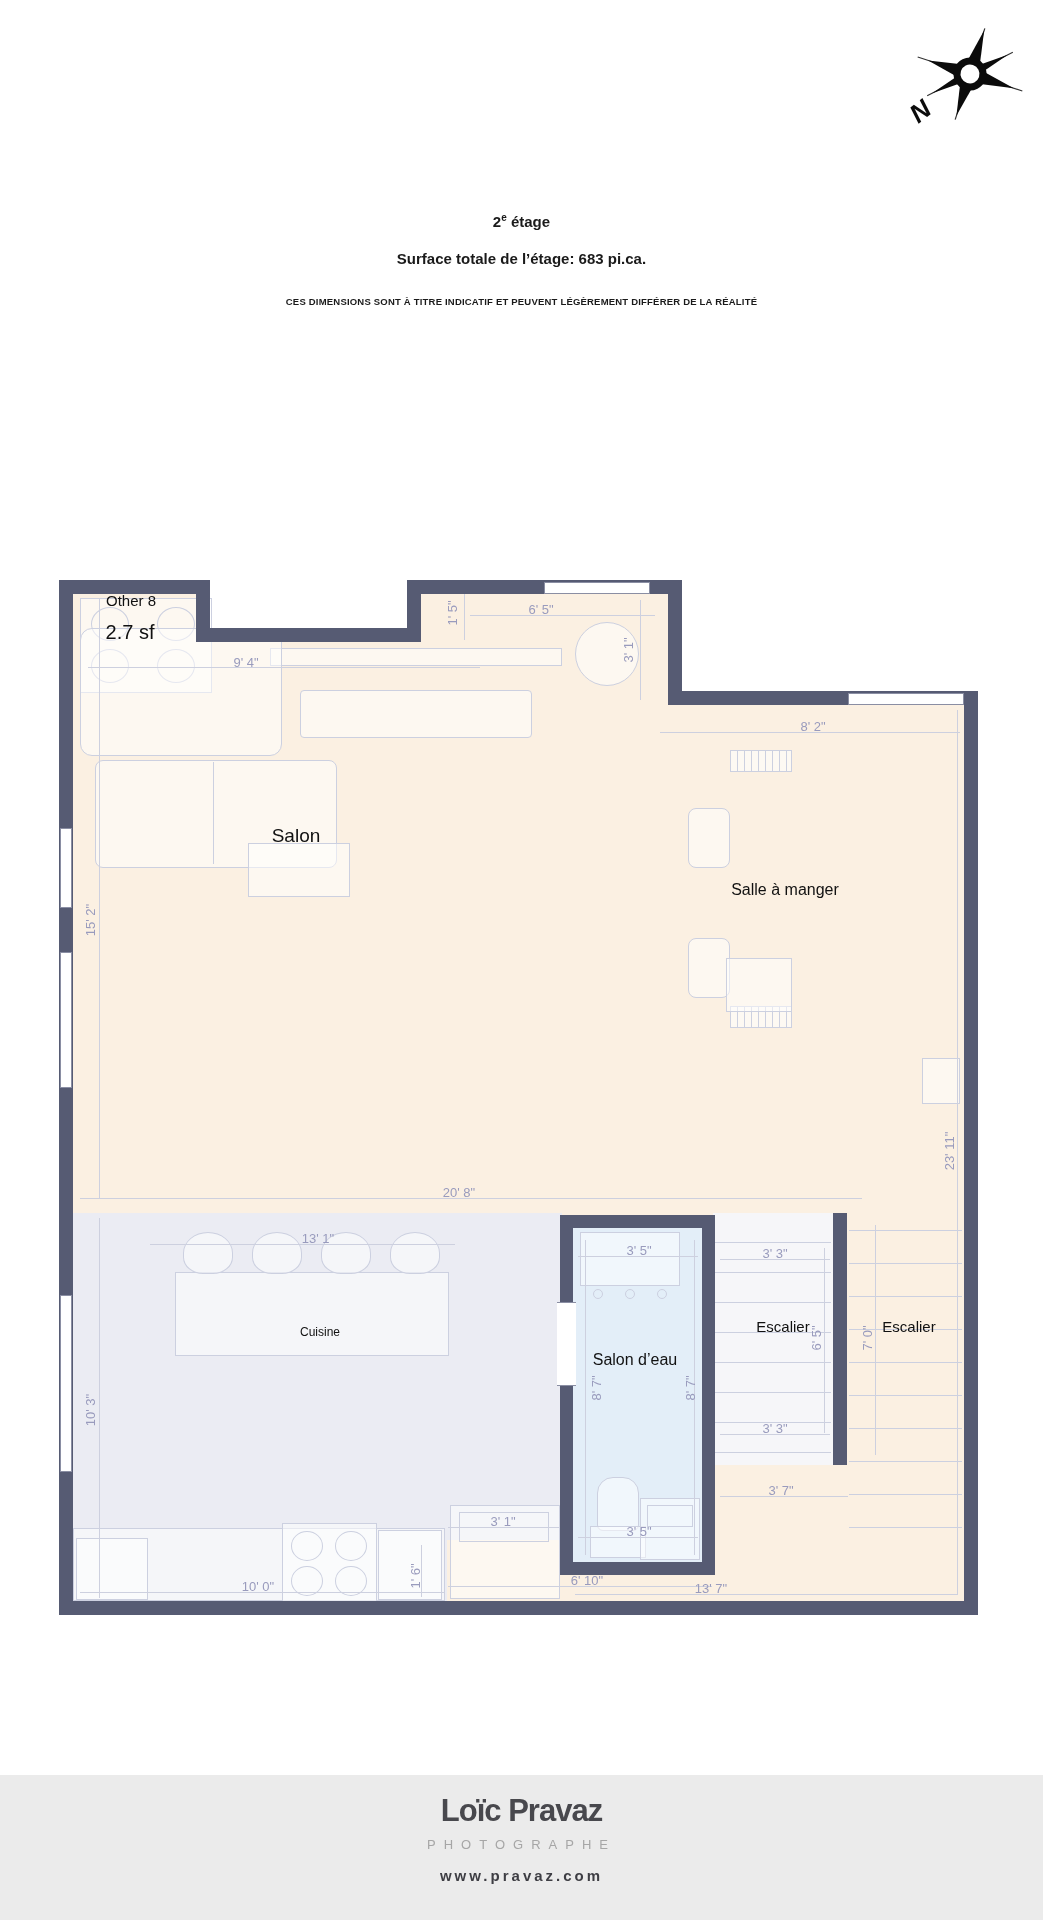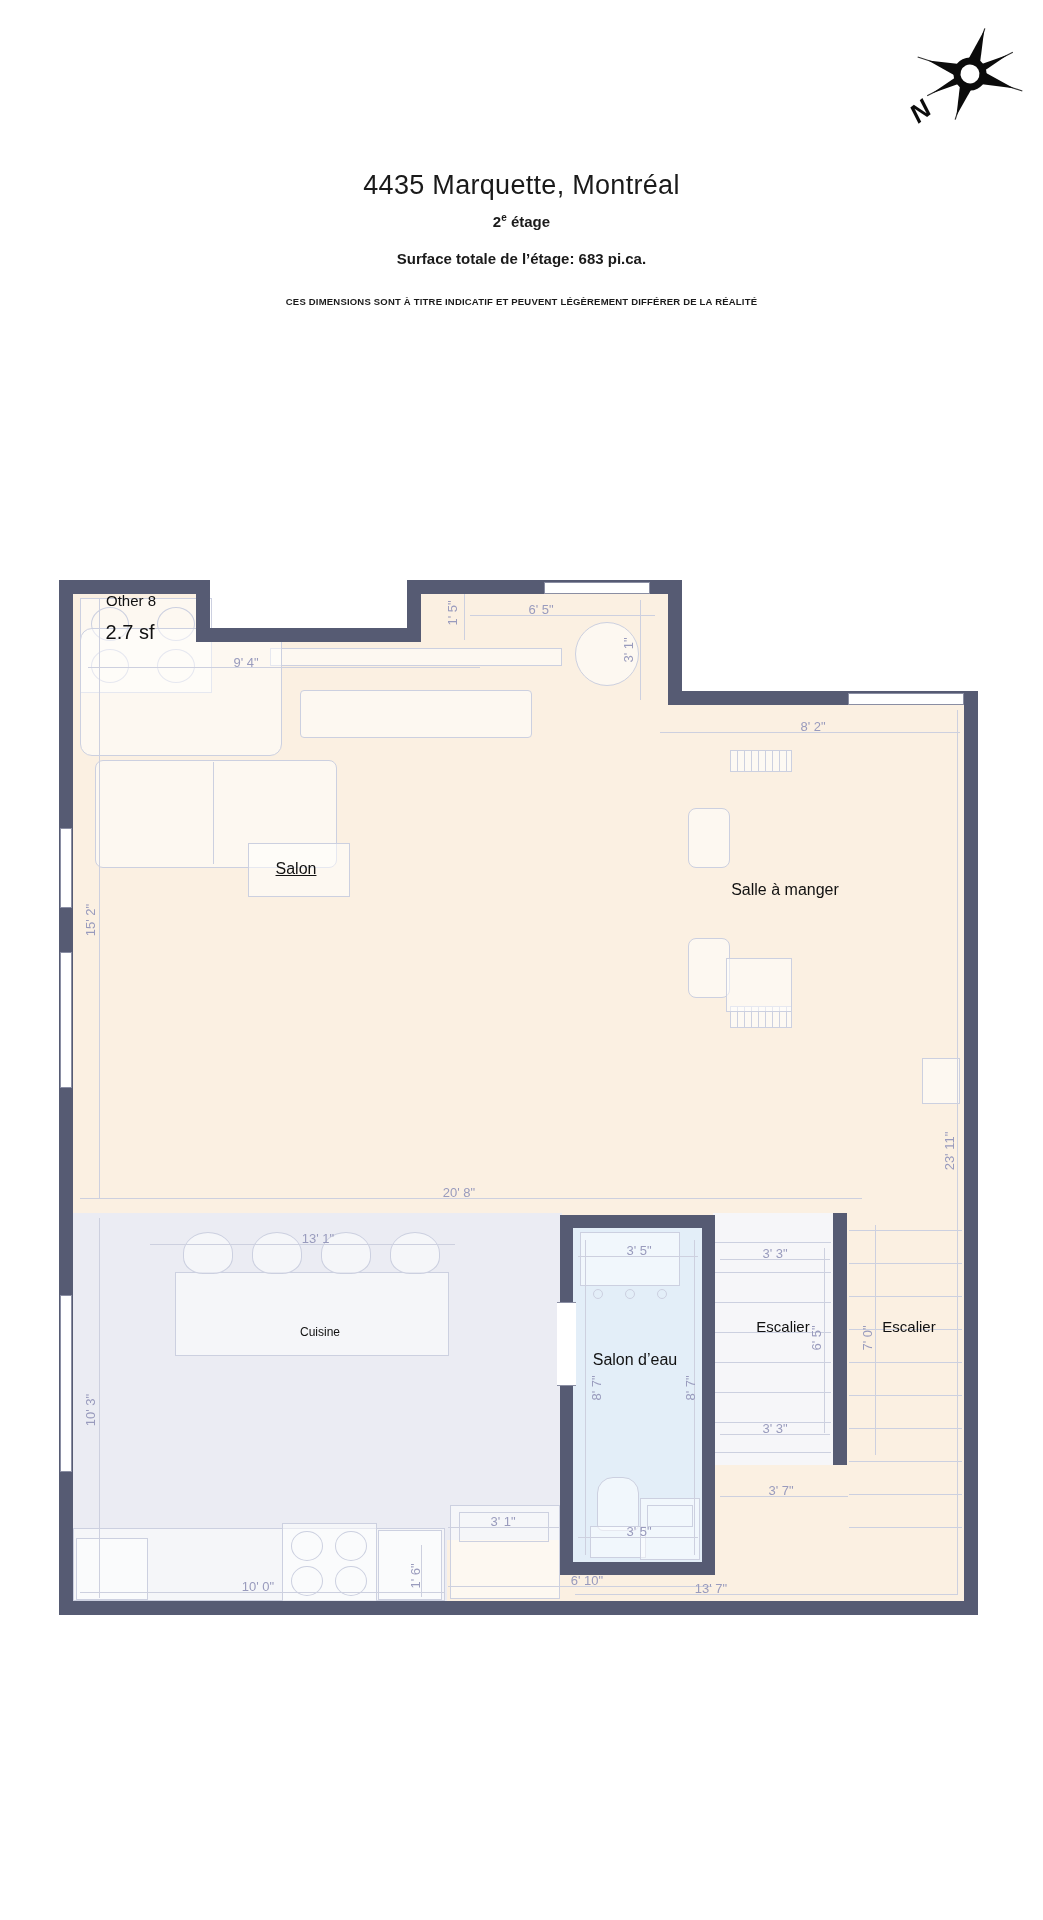--- a/index.html
+++ b/index.html
@@ -48,21 +48,20 @@
       <polygon points="46,0 9,7 9,-7" fill="#0b0b0b"></polygon>
       <polygon points="0,44 7,9 -7,9" fill="#0b0b0b"></polygon>
       <polygon points="-44,0 -9,7 -9,-7" fill="#0b0b0b"></polygon>
       <polygon points="30,-30 10,-4 4,-10" fill="#0b0b0b"></polygon>
       <polygon points="-30,30 -10,4 -4,10" fill="#0b0b0b"></polygon>
       <circle cx="0" cy="0" r="13" fill="#fff" stroke="#0b0b0b" stroke-width="7"></circle>
     </g>
     <text x="12" y="100" font-size="26" font-style="italic" font-weight="bold" fill="#0b0b0b" transform="rotate(-38 18 92)">N</text>
   </svg>
 
-  <div class="hdr title">4435 Marquette, Montréal</div>
   <div class="hdr floor"><span>2</span><sup>e</sup> <span>étage</span></div>
   <div class="hdr surface">Surface totale de l’étage: 683 pi.ca.</div>
   <div class="hdr disclaimer">CES DIMENSIONS SONT À TITRE INDICATIF ET PEUVENT LÉGÈREMENT DIFFÉRER DE LA RÉALITÉ</div>
 
   <div class="floorrect" style="left:70px;top:592px;width:128px;height:1011px;"></div>
   <div class="floorrect" style="left:198px;top:640px;width:211px;height:963px;"></div>
   <div class="floorrect" style="left:409px;top:592px;width:261px;height:1011px;"></div>
   <div class="floorrect" style="left:670px;top:703px;width:296px;height:900px;"></div>
   <div class="floorrect" style="left:70px;top:1213px;width:492px;height:390px;background:var(--kitchen);"></div>
   <div class="floorrect" style="left:447px;top:1540px;width:115px;height:63px;"></div>
@@ -184,21 +183,21 @@
       <div class="tread" style="left: 849px; top: 1362px; width: 113px;"></div>
       <div class="tread" style="left: 849px; top: 1395px; width: 113px;"></div>
       <div class="tread" style="left: 849px; top: 1428px; width: 113px;"></div>
       <div class="tread" style="left: 849px; top: 1461px; width: 113px;"></div>
       <div class="tread" style="left: 849px; top: 1494px; width: 113px;"></div>
       <div class="tread" style="left: 849px; top: 1527px; width: 113px;"></div>
     </div>
   <div id="rooms">
       <div class="room-label" style="left: 131px; top: 600px; font-size: 15px;">Other 8</div>
       <div class="room-label" style="left: 130px; top: 632px; font-size: 20px;">2.7 sf</div>
-      <div class="room-label" style="left: 296px; top: 869px; font-size: 16px; text-decoration: underline;">Salon</div>
+      <div class="room-label" style="left: 296px; top: 836px; font-size: 19px;">Salon</div>
       <div class="room-label" style="left: 785px; top: 890px; font-size: 16px;">Salle à manger</div>
       <div class="room-label" style="left: 320px; top: 1332px; font-size: 12px;">Cuisine</div>
       <div class="room-label" style="left: 635px; top: 1360px; font-size: 16px;">Salon d’eau</div>
       <div class="room-label" style="left: 783px; top: 1326px; font-size: 15px;">Escalier</div>
       <div class="room-label" style="left: 909px; top: 1326px; font-size: 15px;">Escalier</div>
     </div>
 
   <div class="wall" style="left:59px;top:580px;width:14px;height:1035px;"></div>
   <div class="wall" style="left:59px;top:580px;width:151px;height:14px;"></div>
   <div class="wall" style="left:196px;top:580px;width:14px;height:62px;"></div>
@@ -215,14 +214,19 @@
   <div class="wall" style="left:560px;top:1562px;width:155px;height:13px;"></div>
   <div class="wall" style="left:833px;top:1213px;width:14px;height:252px;"></div>
 
   <div class="window" style="left:60px;top:828px;width:10px;height:78px;"></div>
   <div class="window" style="left:60px;top:952px;width:10px;height:134px;"></div>
   <div class="window" style="left:60px;top:1295px;width:10px;height:175px;"></div>
   <div class="window" style="left:544px;top:582px;width:104px;height:10px;"></div>
   <div class="window" style="left:848px;top:693px;width:114px;height:10px;"></div>
   <div class="door" style="left:557px;top:1302px;width:19px;height:82px;"></div>
 
+  <div class="footer">
+    <div class="logo-name">Loïc Pravaz</div>
+    <div class="logo-tag">PHOTOGRAPHE</div>
+    <div class="logo-site">www.pravaz.com</div>
+  </div>
 
 </div>
 
 </body></html>

